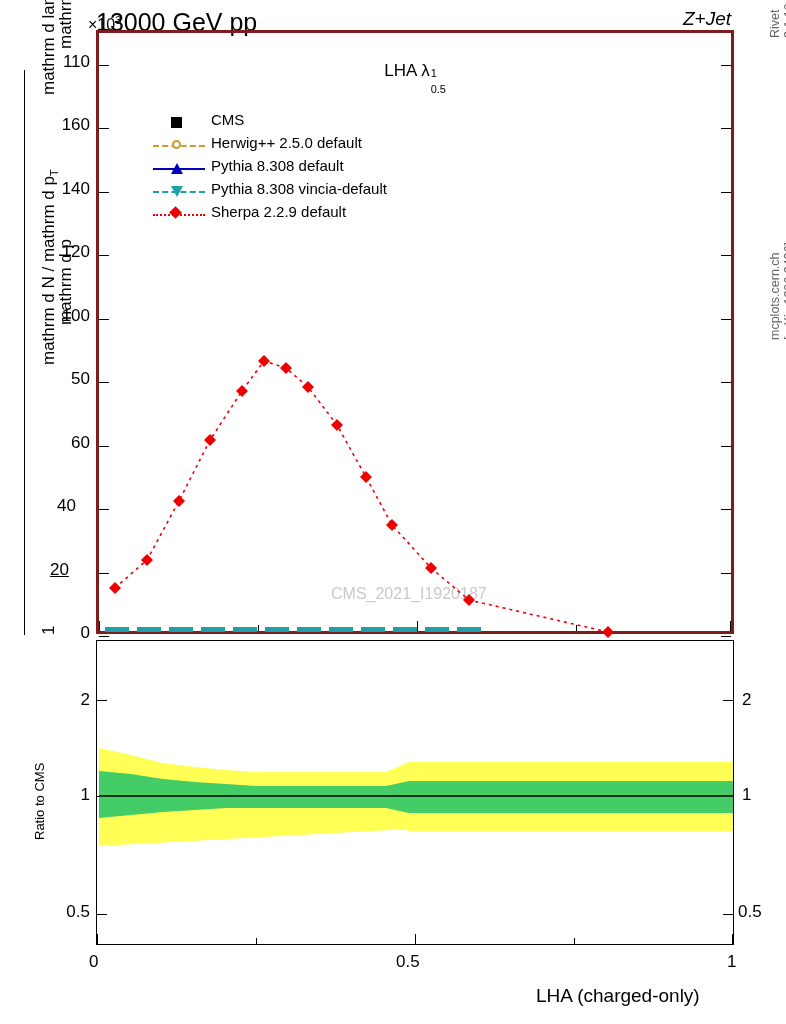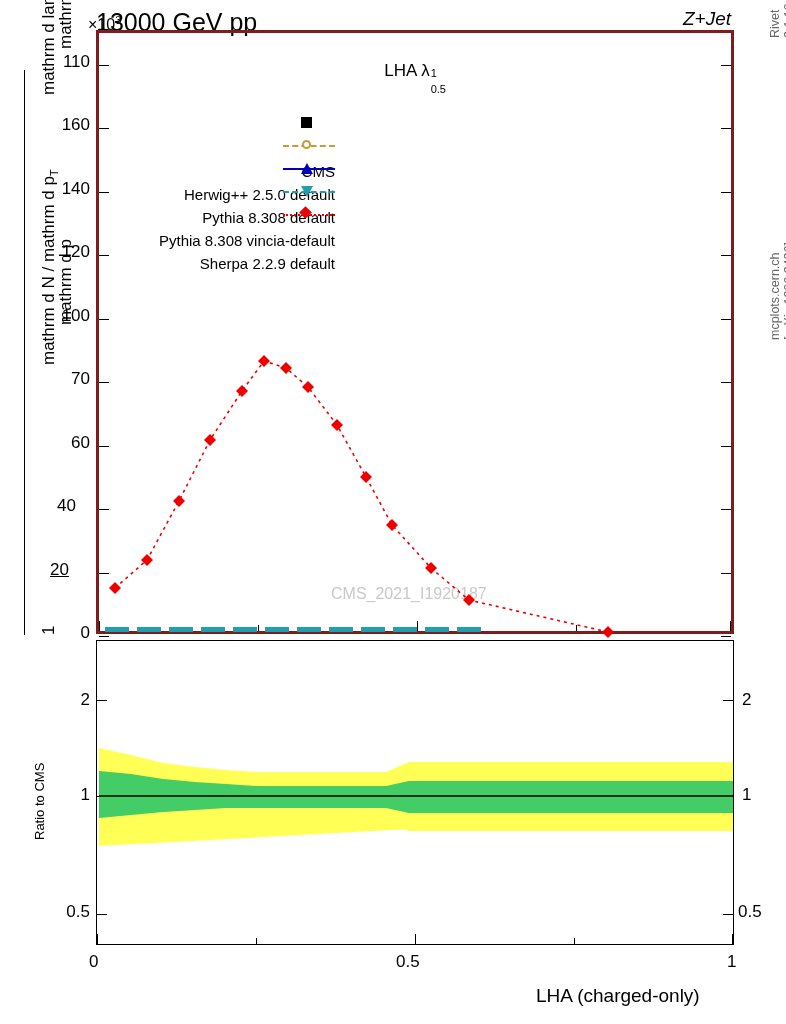--- a/index.html
+++ b/index.html
@@ -17,21 +17,21 @@
   .rot{transform-origin:0 0;transform:rotate(-90deg);font-size:12.5px;color:#666;}
 
   
   #mainframe{left:96px;top:30px;width:638px;height:604px;border:3px solid #7f1d1d;box-sizing:border-box;}
   #ratframe{left:96px;top:640px;width:638px;height:305px;border:1px solid #000;box-sizing:border-box;}
 
   .tick{position:absolute;background:#000;}
   .ticklbl{position:absolute;font-size:17px;color:#000;white-space:nowrap;}
 
   .title{left:0;top:0;width:100%;text-align:center;font-size:17px;}
-  .leg-row{display:flex;align-items:flex-end;height:23px;flex-direction:column;}
+  .leg-row{display:flex;align-items:flex-start;height:23px;}
   .leg-marker{width:52px;height:23px;position:relative;flex:0 0 52px;}
   .leg-text{font-size:15px;padding-left:6px;}
 
   .leg-line{position:absolute;left:0;top:11px;width:52px;height:0;border-top-width:2px;}
 
   .m-sq{position:absolute;left:18px;top:6px;width:11px;height:11px;background:#000;}
   .m-circ{position:absolute;left:19px;top:6px;width:9px;height:9px;border:2px solid #cc9933;border-radius:50%;background:#fff;box-sizing:border-box;}
   .m-sq-open{position:absolute;left:19px;top:6px;width:10px;height:10px;border:2px solid #339933;background:#fff;box-sizing:border-box;}
   .m-tri-up{position:absolute;left:18px;top:6px;width:0;height:0;border-left:6px solid transparent;border-right:6px solid transparent;border-bottom:11px solid #0000bb;}
   .m-tri-dn{position:absolute;left:18px;top:6px;width:0;height:0;border-left:6px solid transparent;border-right:6px solid transparent;border-top:11px solid #1f9fae;}
@@ -195,21 +195,21 @@
         <div class="leg-text txt">Sherpa 2.2.9 default</div>
       </div>
 
     </div>
   </div>
 
   <div class="ticklbl" style="left:62px;top:623px;text-align:right;width:28px;">0</div>
   <div class="ticklbl" style="left:50px;top:560px;text-align:left;width:40px;text-decoration:underline;">20</div>
   <div class="ticklbl" style="left:36px;top:496px;text-align:right;width:40px;">40</div>
   <div class="ticklbl" style="left:50px;top:433px;text-align:right;width:40px;">60</div>
-  <div class="ticklbl" style="left:50px;top:369px;text-align:right;width:40px;">70</div>
+  <div class="ticklbl" style="left:50px;top:369px;text-align:right;width:40px;">50</div>
   <div class="ticklbl" style="left:40px;top:306px;text-align:right;width:50px;">100</div>
   <div class="ticklbl" style="left:40px;top:242px;text-align:right;width:50px;">120</div>
   <div class="ticklbl" style="left:40px;top:179px;text-align:right;width:50px;">140</div>
   <div class="ticklbl" style="left:40px;top:115px;text-align:right;width:50px;">160</div>
   <div class="ticklbl" style="left:40px;top:52px;text-align:right;width:50px;">110</div>
 
   <div class="abs" id="ratframe">
 
     <div class="tick" style="left:0;top:59px;width:10px;height:1px;"></div>
     <div class="tick" style="left:0;top:155px;width:10px;height:1px;"></div>

